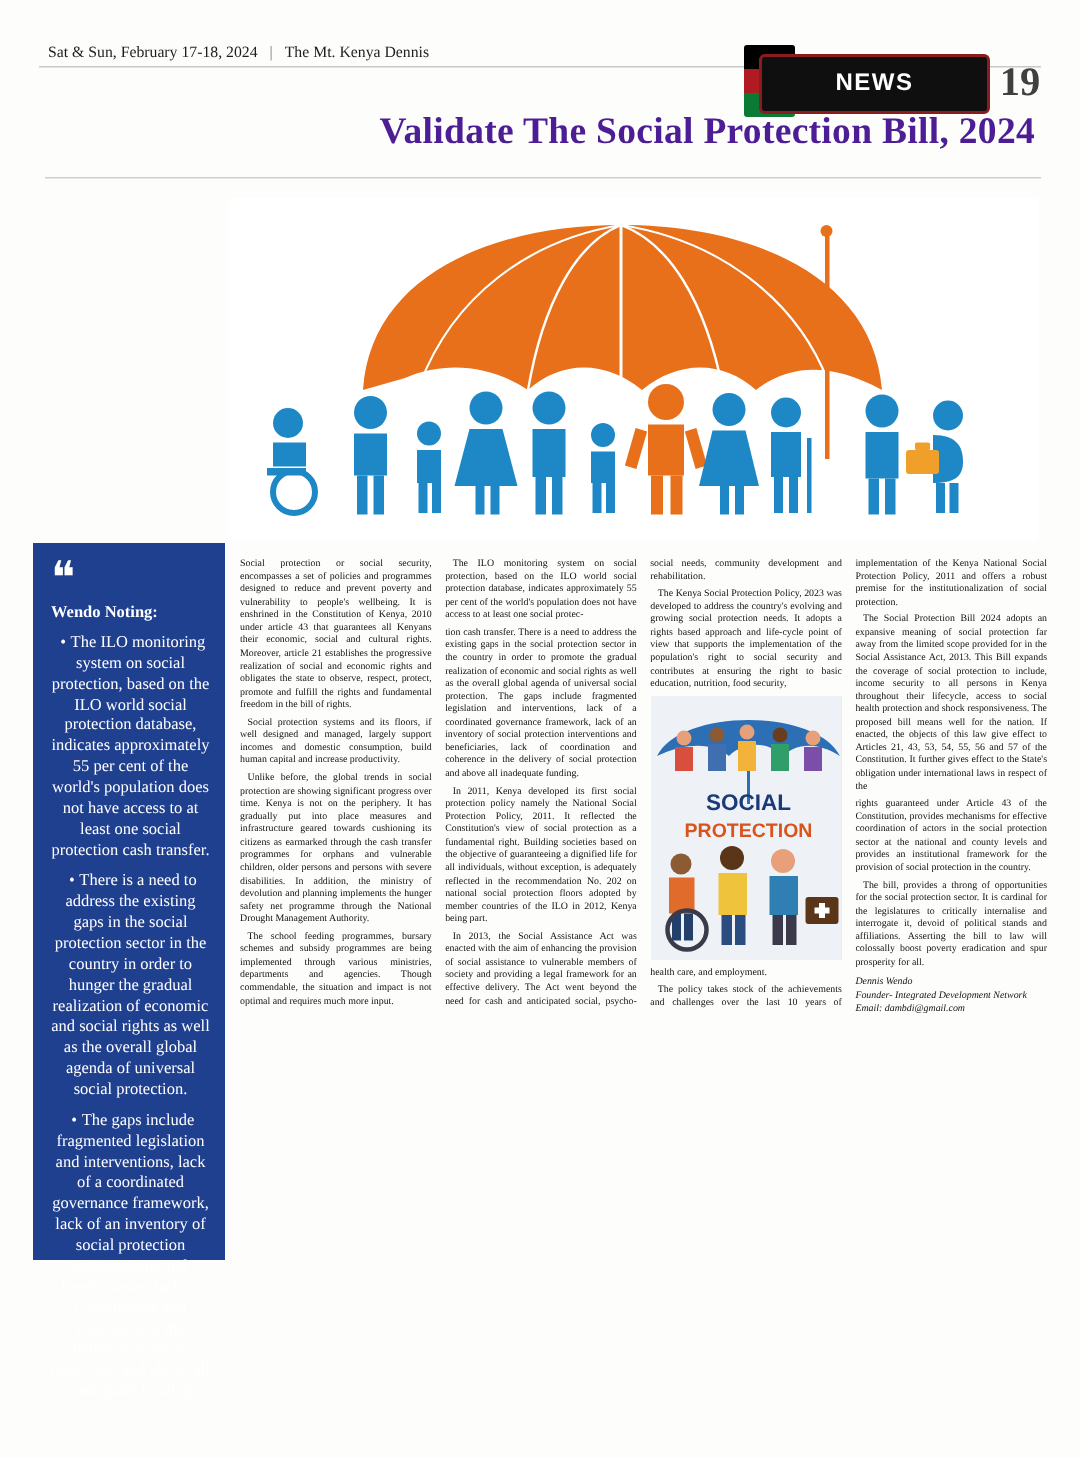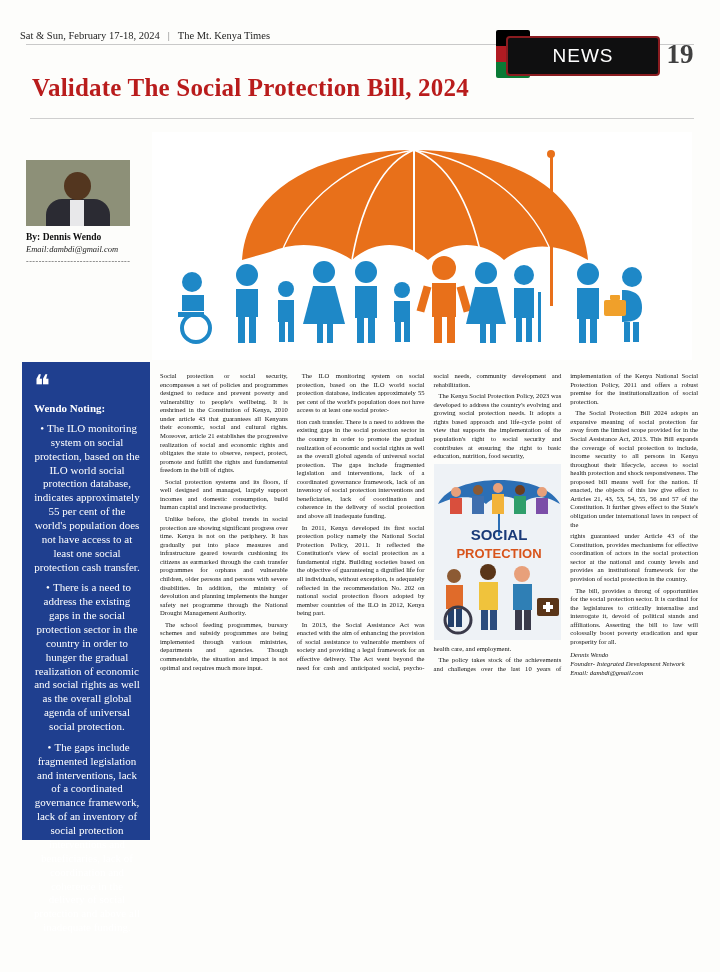--- a/index.html
+++ b/index.html
@@ -11,38 +11,38 @@
     overflow:hidden;
     position:relative;
   }
   .page{
     position:absolute;inset:0;
     background:#fdfdfb;
     padding:0;
   }
   
   .masthead{
-    position:absolute;left:20px;top:24px;right:26px;height:22px;
+    position:absolute;left:32px;top:24px;right:26px;height:22px;
     display:flex;align-items:center;gap:8px;
     font-family:"Liberation Serif", serif;
     font-size:10.5px;color:#1d1d1d;
   }
   .masthead .sep{color:#777;}
   .masthead .pub{color:#1d1d1d;}
   .news-badge{
     position:absolute;right:60px;top:36px;
     width:150px;height:36px;
     background:#0f0f10;
     border:2px solid #8a1c20;
     border-radius:4px;
     display:flex;align-items:center;justify-content:center;
   }
   .news-badge span{
     color:#ffffff;font-family:"Liberation Sans",sans-serif;
-    font-weight:normal;font-size:19px;letter-spacing:1px;
+    font-weight:bold;font-size:16px;letter-spacing:1px;
   }
   .flagbar{
     position:absolute;right:190px;top:30px;width:34px;height:48px;
     background:linear-gradient(#000 0 33%, #b01b22 33% 66%, #0a7a35 66% 100%);
     border-radius:2px;
   }
   .pagenum{
     position:absolute;right:20px;top:30px;
     width:40px;height:48px;
     display:flex;align-items:center;justify-content:center;
@@ -51,22 +51,23 @@
   }
   .rule-top{
     position:absolute;left:26px;top:44px;right:26px;height:1px;background:#c9c9c9;
   }
   
   .headline{
     position:absolute;left:32px;top:74px;right:30px;
     font-family:"Liberation Serif", serif;
     font-weight:bold;
     font-size:25px;
-    color:#b91c1c;
+    color:#4c1d95;
     letter-spacing:0.2px;
+    text-align:right;
   }
   .rule-head{
     position:absolute;left:30px;top:118px;right:26px;height:1px;background:#cfcfcf;
   }
   
   .author{
     position:absolute;left:26px;top:160px;width:120px;
   }
   .author .photo{
     width:104px;height:66px;
@@ -144,44 +145,33 @@
   .sig div{text-indent:0;}
 </style>
 </head>
 <body>
 
 <div class="page">
 
   <div class="masthead">
     <span>Sat &amp; Sun, February 17-18, 2024</span>
     <span class="sep">|</span>
-    <span class="pub">The Mt. Kenya Times</span>
+    <span class="pub">The Mt. Kenya Dennis</span>
   </div>
   <div class="rule-top"></div>
 
   <div class="flagbar"></div>
   <div class="news-badge">
     <span>NEWS</span>
   </div>
   <div class="pagenum">19</div>
 
   <div class="headline">Validate The Social Protection Bill, 2024</div>
   <div class="rule-head"></div>
 
-  <div class="author">
-    <div class="photo">
-      <div class="bg"></div>
-        <div class="body"></div>
-        <div class="shirt"></div>
-        <div class="head"></div>
-    </div>
-    <div class="byline">By: Dennis Wendo</div>
-    <div class="email">Email:dambdi@gmail.com</div>
-    <div class="dashes">---------------------------------</div>
-  </div>
 
   <div class="hero">
     <svg width="540" height="228" viewBox="0 0 540 228">
 
       <path d="M90 128 C95 52 175 18 262 18 C349 18 430 52 436 128 C400 108 372 112 352 128 C330 108 300 108 276 128 C252 108 222 108 200 128 C176 112 146 108 118 120 Z" fill="#e8701a"></path>
       <path d="M262 18 L262 128" stroke="#ffffff" stroke-width="2" fill="none"></path>
       <path d="M200 128 C210 70 232 30 262 18" stroke="#ffffff" stroke-width="1.6" fill="none"></path>
       <path d="M330 128 C318 68 294 30 262 18" stroke="#ffffff" stroke-width="1.6" fill="none"></path>
       <path d="M128 124 C150 66 200 28 262 18" stroke="#ffffff" stroke-width="1.4" fill="none"></path>
       <path d="M400 122 C378 66 326 28 262 18" stroke="#ffffff" stroke-width="1.4" fill="none"></path>

